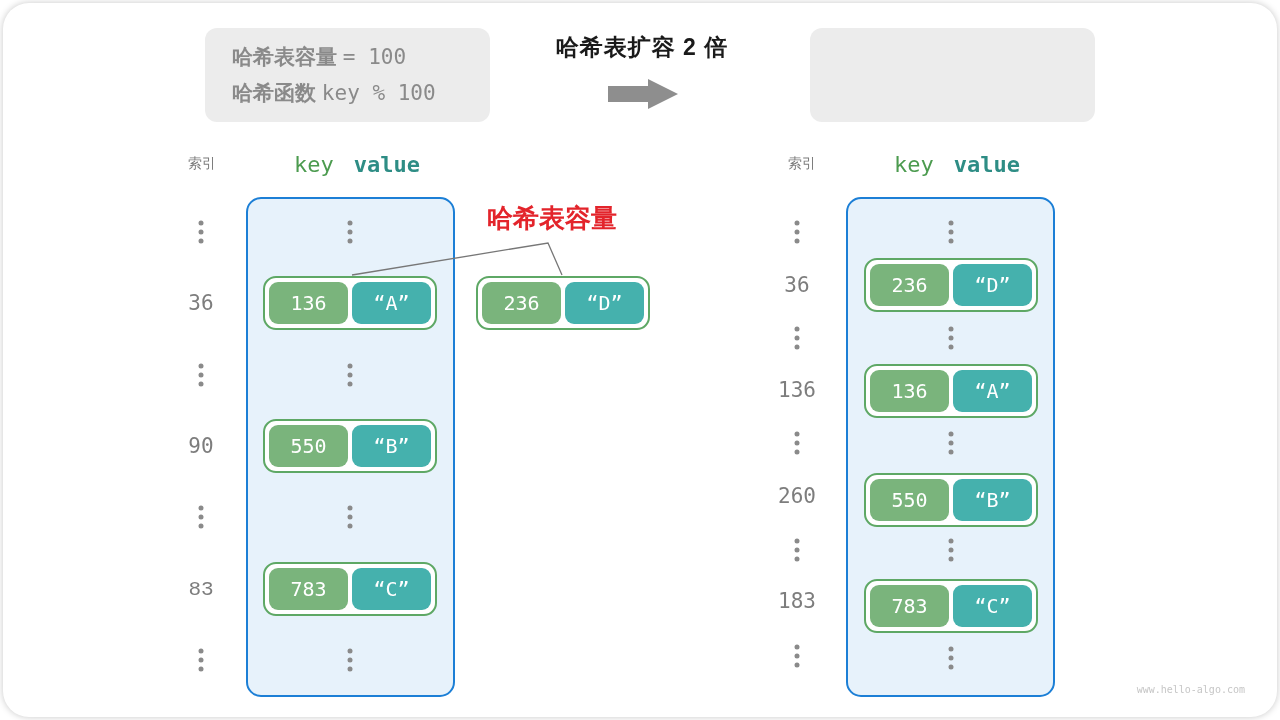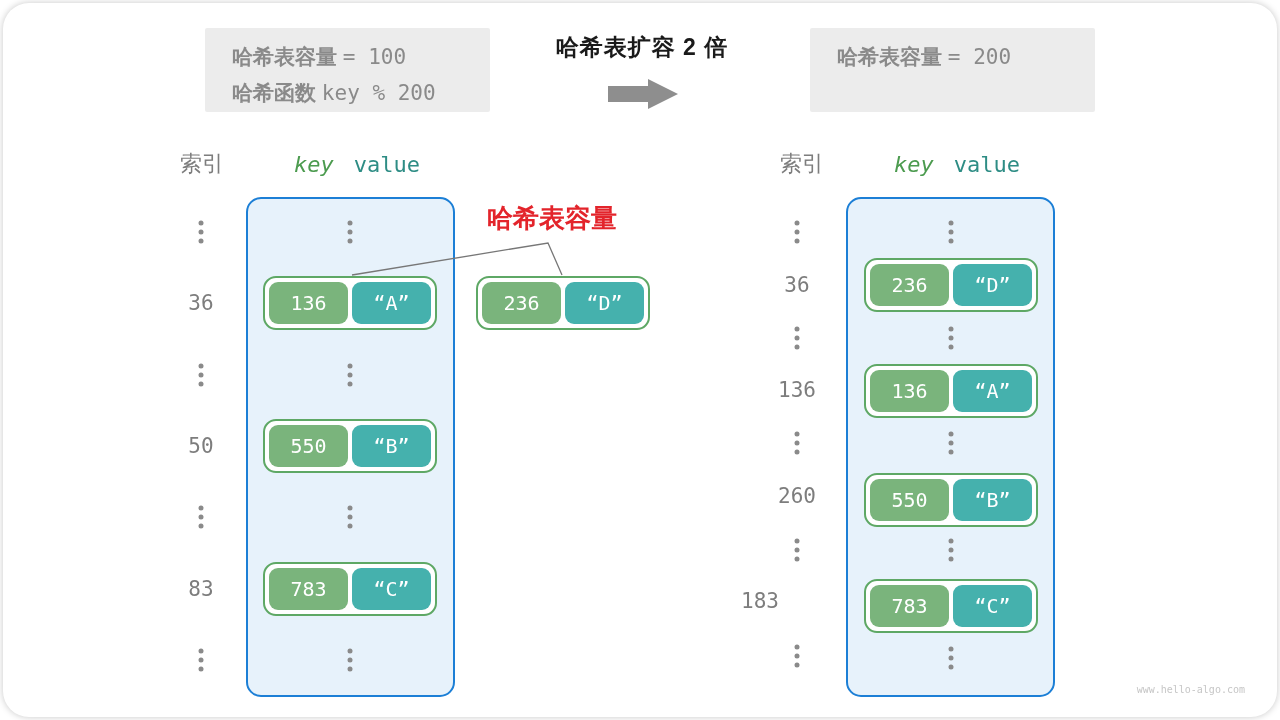--- a/index.html
+++ b/index.html
@@ -4,34 +4,34 @@
 <style>
   html,body{margin:0;padding:0;background:#fff;}
   body{width:1280px;height:720px;position:relative;overflow:hidden;
        font-family:"Liberation Sans",sans-serif;}
   .card{position:absolute;inset:3px;background:#fff;border-radius:26px;
         box-shadow:0 0 7px rgba(0,0,0,.22);}
   .stage{position:absolute;inset:0;}
   
   .pc{position:absolute;transform:translate(-50%,-50%);text-align:right;}
   
-  .info-box{position:absolute;top:28px;width:285px;height:84px;border-radius:2px;
+  .info-box{position:absolute;top:28px;width:285px;height:94px;border-radius:12px;
             background:var(--infobox-bg);box-sizing:border-box;padding:11px 0 12px 27px;
             color:var(--muted);font-size:21px;line-height:35px;white-space:nowrap;}
   .info-box .lbl{font-weight:bold;}
   .info-box .mono{font-family:"DejaVu Sans Mono",monospace;}
   
   .trans-title{top:47px;font-size:23px;font-weight:bold;color:#1a1a1a;
                letter-spacing:1px;white-space:nowrap;}
   
-  .idx-header{font-size:22px;color:var(--index-gray);white-space:nowrap;}
+  .idx-header{font-size:14px;color:var(--index-gray);white-space:nowrap;}
   .kv-header{display:flex;gap:20px;font-family:"DejaVu Sans Mono",monospace;
              font-size:22px;white-space:nowrap;}
-  .kv-header .hk{color:var(--header-key-green);font-style:italic;}
-  .kv-header .hv{color:var(--header-value-teal);}
+  .kv-header .hk{color:var(--header-key-green);}
+  .kv-header .hv{color:var(--header-value-teal);font-weight:bold;}
   
   .bucket{position:absolute;top:197px;width:209px;height:500px;box-sizing:border-box;
           background:var(--bucket-fill);border:2.5px solid var(--bucket-border);
           border-radius:15px;}
   
   .idx{font-family:"DejaVu Sans Mono",monospace;font-size:21px;color:var(--index-gray);
        white-space:nowrap;}
   
   .dots{display:flex;flex-direction:column;gap:4px;}
   .dots i{width:5px;height:5px;border-radius:50%;background:#8a8a8a;}
@@ -53,25 +53,24 @@
   .arrow-wrap{top:96px;}
 </style>
 </head>
 <body>
 
 <div class="card"></div>
 <div class="stage">
 
   <div class="info-box" style="left:205px;">
     <div><span class="lbl">哈希表容量</span> <span class="mono">= 100</span></div>
-    <div><span class="lbl">哈希函数</span> <span class="mono">key % 200</span></div>
+    <div><span class="lbl">哈希函数</span> <span class="mono">key % 100</span></div>
   </div>
 
   <div class="info-box" style="left:810px;">
-    <div><span class="lbl">哈希表容量</span> <span class="mono">= 200</span></div>
   </div>
 
   <div class="pc trans-title" style="left:642px;">哈希表扩容 2 倍</div>
   <div class="pc arrow-wrap" style="left:643px;">
     <svg width="70" height="30" viewBox="0 0 70 30">
         <polygon points="0,7 40,7 40,0 70,15 40,30 40,23 0,23" fill="var(--arrow-gray)"></polygon>
       </svg>
   </div>
 
   <div class="pc idx-header" style="left:202px;top:164px;">索引</div>
@@ -85,27 +84,27 @@
       <i></i>
       <i></i>
       <i></i>
     </div>
   <div class="pc idx" style="left:201px;top:303px;">36</div>
   <div class="pc dots" style="left:201px;top:375px;">
       <i></i>
       <i></i>
       <i></i>
     </div>
-  <div class="pc idx" style="left:201px;top:446px;">50</div>
+  <div class="pc idx" style="left:201px;top:446px;">90</div>
   <div class="pc dots" style="left:201px;top:517px;">
       <i></i>
       <i></i>
       <i></i>
     </div>
-  <div class="pc idx" style="left:201px;top:589px;">83</div>
+  <div class="pc idx" style="left:201px;top:589px;font-family:Liberation Mono, monospace;">83</div>
   <div class="pc dots" style="left:201px;top:660px;">
       <i></i>
       <i></i>
       <i></i>
     </div>
 
   <div class="pc dots" style="left:350px;top:232px;">
       <i></i>
       <i></i>
       <i></i>
@@ -170,21 +169,21 @@
       <i></i>
       <i></i>
       <i></i>
     </div>
   <div class="pc idx" style="left:797px;top:496px;">260</div>
   <div class="pc dots" style="left:797px;top:550px;">
       <i></i>
       <i></i>
       <i></i>
     </div>
-  <div class="pc idx" style="left:760px;top:601px;">183</div>
+  <div class="pc idx" style="left:797px;top:601px;">183</div>
   <div class="pc dots" style="left:797px;top:656px;">
       <i></i>
       <i></i>
       <i></i>
     </div>
 
   <div class="pc dots" style="left:951px;top:232px;">
       <i></i>
       <i></i>
       <i></i>

